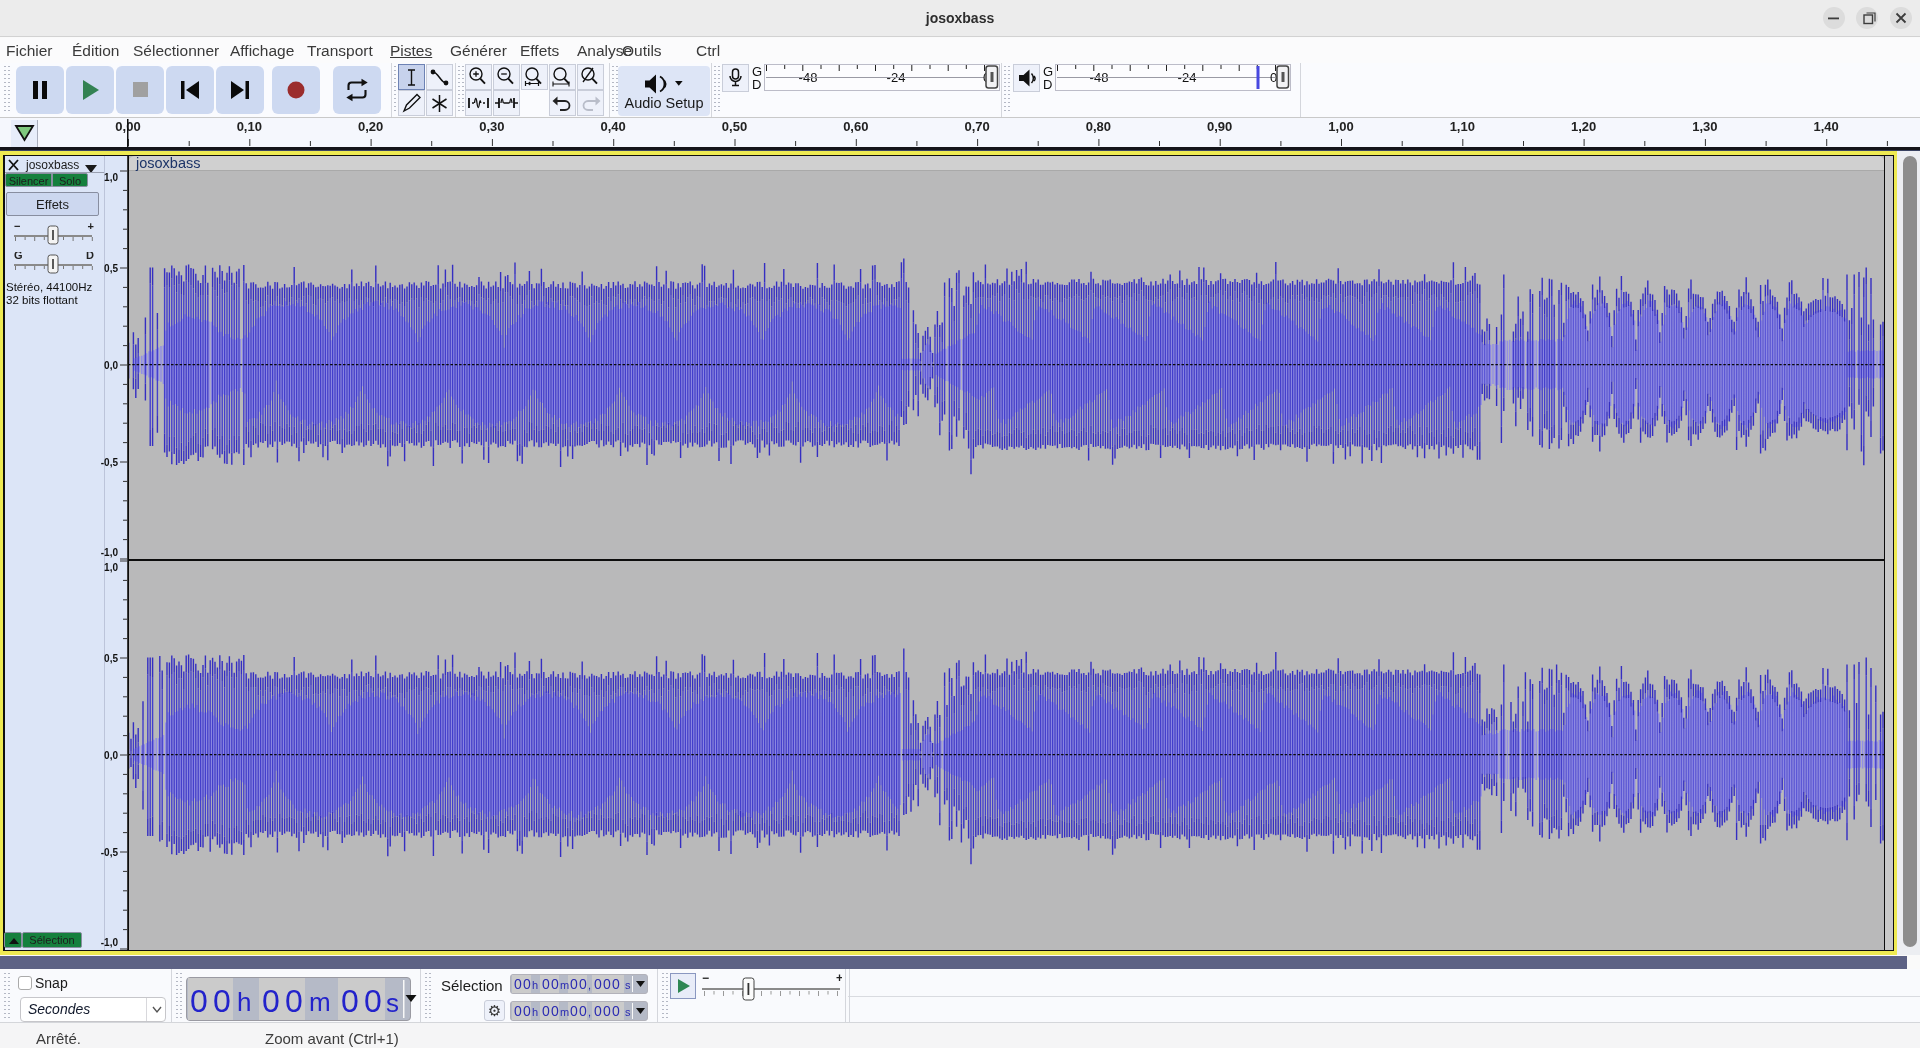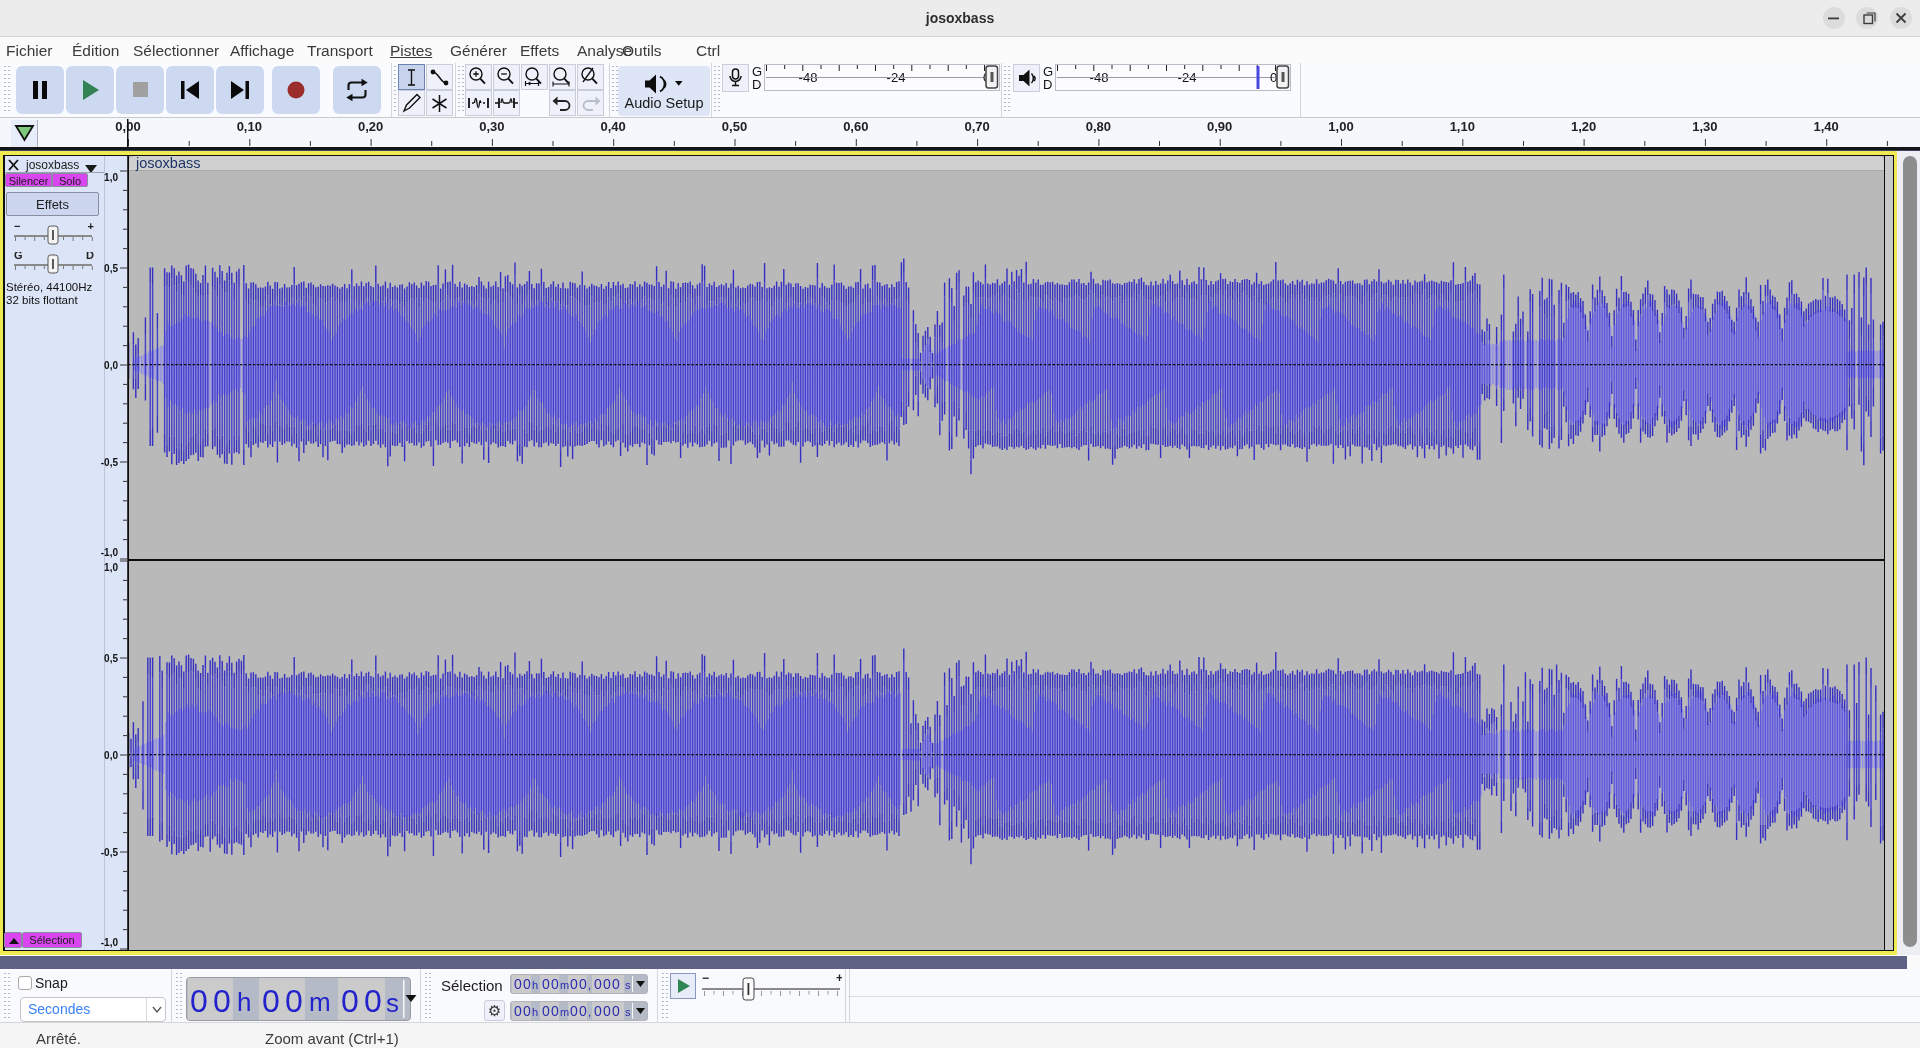--- a/index.html
+++ b/index.html
@@ -18,21 +18,21 @@
 .tbtn { border-radius:6px; background:#cdd9f1; }
 .sbtn { width:27px; height:26px; background:#eef1fa; border:1px solid #c9cdd9; }
 #ruler { left:0; top:118px; width:1920px; height:29px; background:#f5f7fd; }
 #rulbase { left:0; top:147px; width:1920px; height:2.5px; background:#15151a; }
 #navline { left:0; top:149.5px; width:1920px; height:1.5px; background:#3a4363; }
 .yellow { background:#eeea52; }
 #trackpanel { left:4.5px; top:156px; width:99px; height:793.5px; background:#dce5f7; }
 #vruler { left:103.5px; top:156px; width:24.5px; height:793.5px; background:#dce5f7; }
 #clip-title { left:128px; top:156px; width:1756.5px; height:15px; background:#d0d0d0;
   border-bottom:1px solid #a9a9a9; border-radius:7px 7px 0 0; }
-.panbtn { background:#d946ef; border:1px solid #888ea0; border-radius:2px; color:#1d1d1d;
+.panbtn { background:#15803d; border:1px solid #888ea0; border-radius:2px; color:#1d1d1d;
   text-align:center; }
 #statusbar { left:0; top:1023px; width:1920px; height:25px; background:#f5f5f6; color:#3c3c3c; font-size:15px; }
 .bgrip { width:6px; height:46px;
   background-image:repeating-linear-gradient(to bottom,#b4b8c4 0 1.5px,transparent 1.5px 4px),repeating-linear-gradient(to bottom,#b4b8c4 0 1.5px,transparent 1.5px 4px);
   background-size:2px 100%,2px 100%; background-position:0 0,4px 0; background-repeat:no-repeat; }
 </style></head><body>
 
 <div class="abs" id="titlebar"></div>
 <div class="abs" id="title">josoxbass</div>
 <div class="abs winbtn" style="left:1823px;"></div>
@@ -434,21 +434,21 @@
 <div class="abs vsep" style="left:657px;top:969px;height:53px;"></div>
 <div class="abs vsep" style="left:845px;top:969px;height:53px;"></div>
 <div class="abs vsep" style="left:848.5px;top:969px;height:53px;"></div>
 <div class="abs bgrip" style="left:4px;top:973px;"></div>
 <div class="abs bgrip" style="left:176px;top:973px;"></div>
 <div class="abs bgrip" style="left:425px;top:973px;"></div>
 <div class="abs bgrip" style="left:662px;top:973px;"></div>
 <div class="abs" style="left:18px;top:976px;width:14px;height:14px;background:#fff;border:1px solid #aaa;border-radius:3px;"></div>
 <div class="abs" style="left:35px;top:975px;font-size:14px;color:#1b1b1b;">Snap</div>
 <div class="abs" style="left:20px;top:997px;width:146px;height:25px;background:#fff;border:1px solid #c6c6ca;border-radius:4px;"></div>
-<div class="abs" style="left:28px;top:1001px;font-size:14px;color:#3b82f6;">Secondes</div>
+<div class="abs" style="left:28px;top:1001px;font-size:14px;color:#0f172a;font-style:italic;">Secondes</div>
 <div class="abs" style="left:146px;top:998px;width:1px;height:23px;background:#d8d8dc;"></div>
 <div class="abs" style="left:150px;top:1002px;"><svg width="14" height="14">
       <path d="M3 5 L7 10 L11 5" fill="none" stroke="#555" stroke-width="1.4"></path>
     </svg></div>
 <div class="abs" style="left:186px;top:977px;width:225px;height:44px;background:#b5bac7;border:1px solid #9a9aa2;border-radius:4px;"></div>
 <div class="abs" style="left:188px;top:978px;width:45px;height:42px;background:#cbcbcb;"></div>
 <div class="abs" style="left:259px;top:978px;width:46px;height:42px;background:#cbcbcb;"></div>
 <div class="abs" style="left:338px;top:978px;width:47px;height:42px;background:#cbcbcb;"></div>
 <svg class="abs" style="left:0;top:0;" width="1920" height="1048" viewBox="0 0 1920 1048">
     <text x="190" y="1012" font-size="32" fill="#2323cb">0</text>

